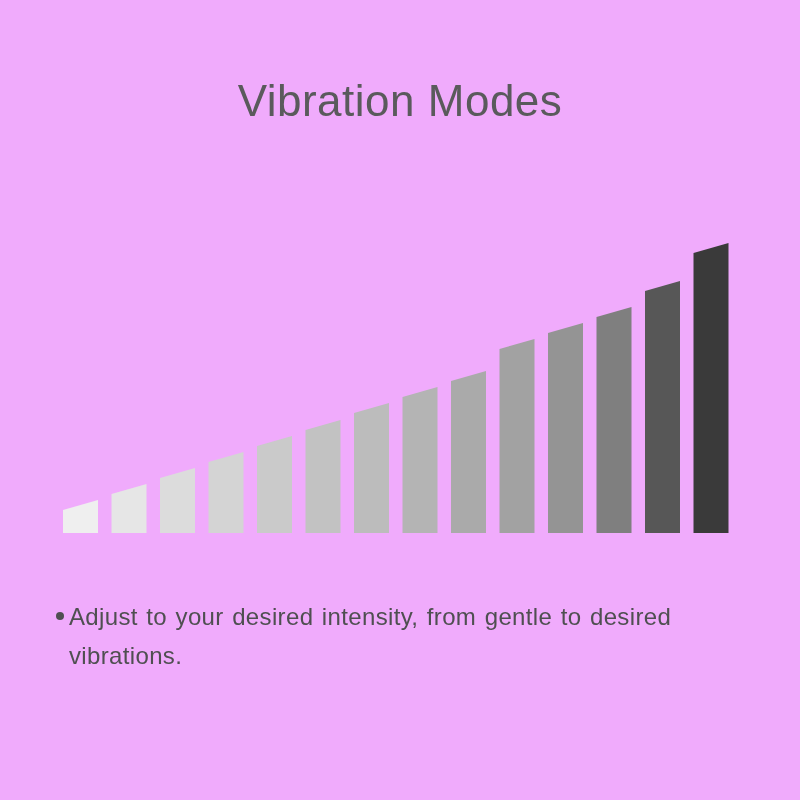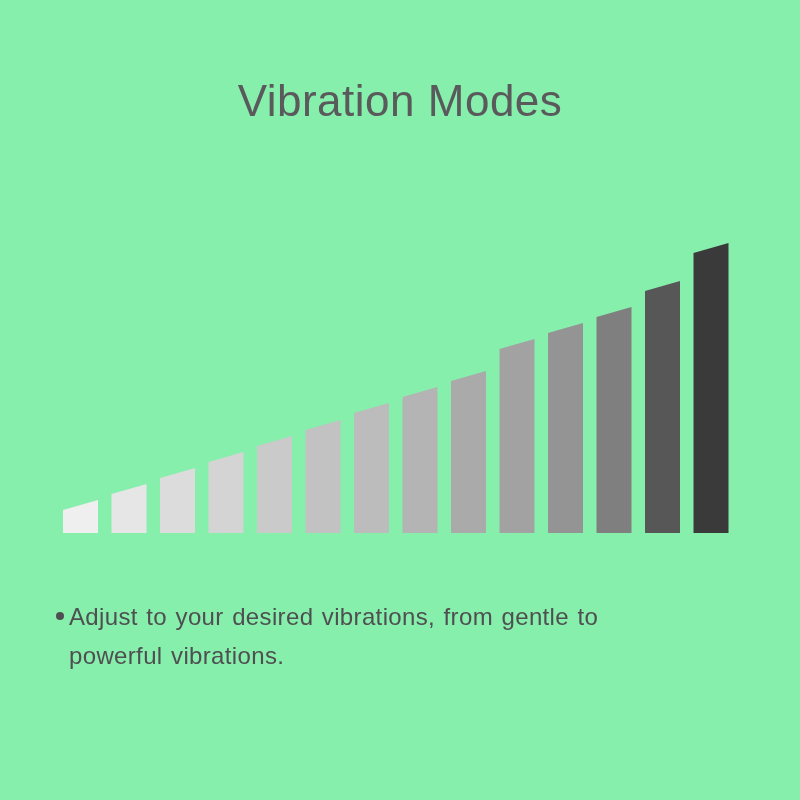--- a/index.html
+++ b/index.html
@@ -14,21 +14,21 @@
     font-family: "Liberation Sans", sans-serif;
     -webkit-font-smoothing: antialiased;
     overflow: hidden;
     position: relative;
   }
 
   #slide {
     position: relative;
     width: 800px;
     height: 800px;
-    background: #86efac;
+    background: #f0abfc;
   }
 
   
   #title {
     position: absolute;
     left: 0;
     top: 76px;
     width: 800px;
     text-align: center;
     font-size: 44px;
@@ -108,17 +108,17 @@
           <polygon points="596.5,533 596.5,317 631.5,307 631.5,533" fill="#7f7f7f"></polygon>
           <polygon points="645,533 645,291 680,281 680,533" fill="#575757"></polygon>
           <polygon points="693.5,533 693.5,253 728.5,243 728.5,533" fill="#3a3a3a"></polygon>
         </g>
     </svg>
   </div>
 
   <div id="caption">
     <div class="caption-row">
       <span class="bullet-dot"></span>
-      <span class="caption-text">Adjust to your desired vibrations, from gentle to powerful vibrations.</span>
+      <span class="caption-text">Adjust to your desired intensity, from gentle to desired vibrations.</span>
     </div>
   </div>
 
 </div>
 
 </body></html>

